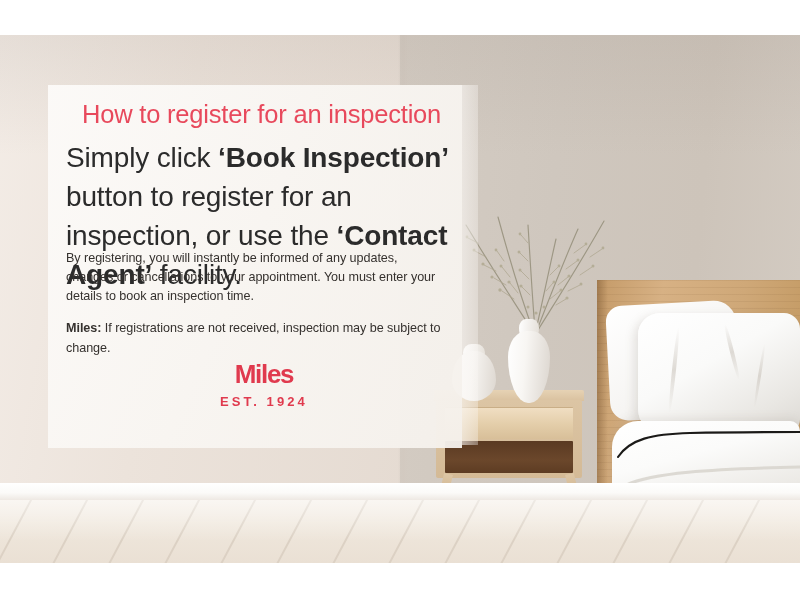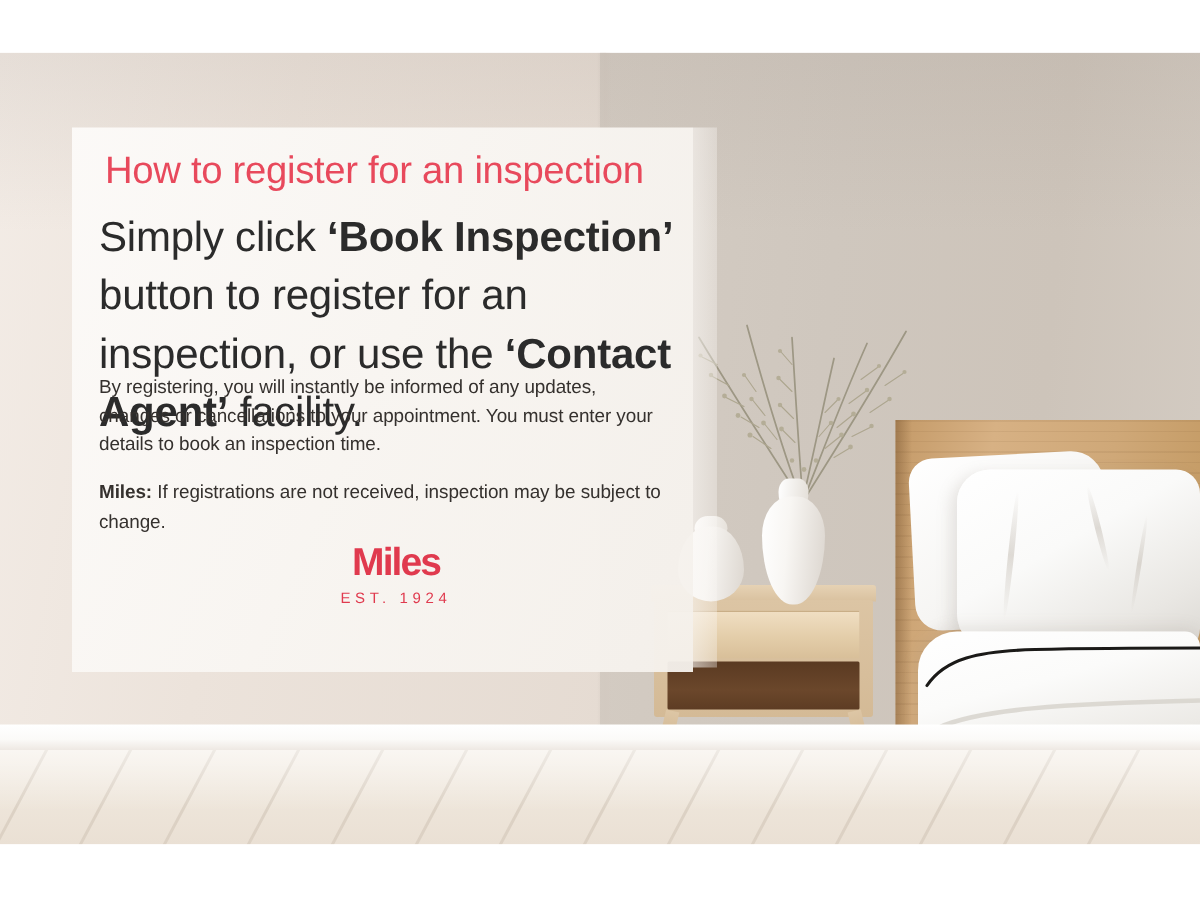--- a/index.html
+++ b/index.html
@@ -261,21 +261,21 @@
 
   .card-inner {
     position: absolute;
     left: 18px; top: 0;
     width: 396px; height: 363px;
   }
 
   h1#headline {
     margin: 0;
     position: absolute;
-    left: 4px; top: 14px;
+    left: 16px; top: 14px;
     width: 390px;
     font-size: 25.5px;
     font-weight: 400;
     letter-spacing: -.2px;
     color: #e8495c;
     line-height: 1.2;
   }
 
   .lede {
     position: absolute;
@@ -311,22 +311,22 @@
   }
   .brand-word {
     font-size: 26px;
     font-weight: 700;
     color: #e03a4e;
     letter-spacing: -1.3px;
     line-height: 1;
   }
   .brand-est {
     margin-top: 7px;
-    font-size: 10px;
-    font-weight: 400;
+    font-size: 13px;
+    font-weight: 700;
     color: #e03a4e;
     letter-spacing: 3.1px;
   }
 </style>
 </head>
 <body>
 
 <div id="stage">
 
   <div id="scene">

